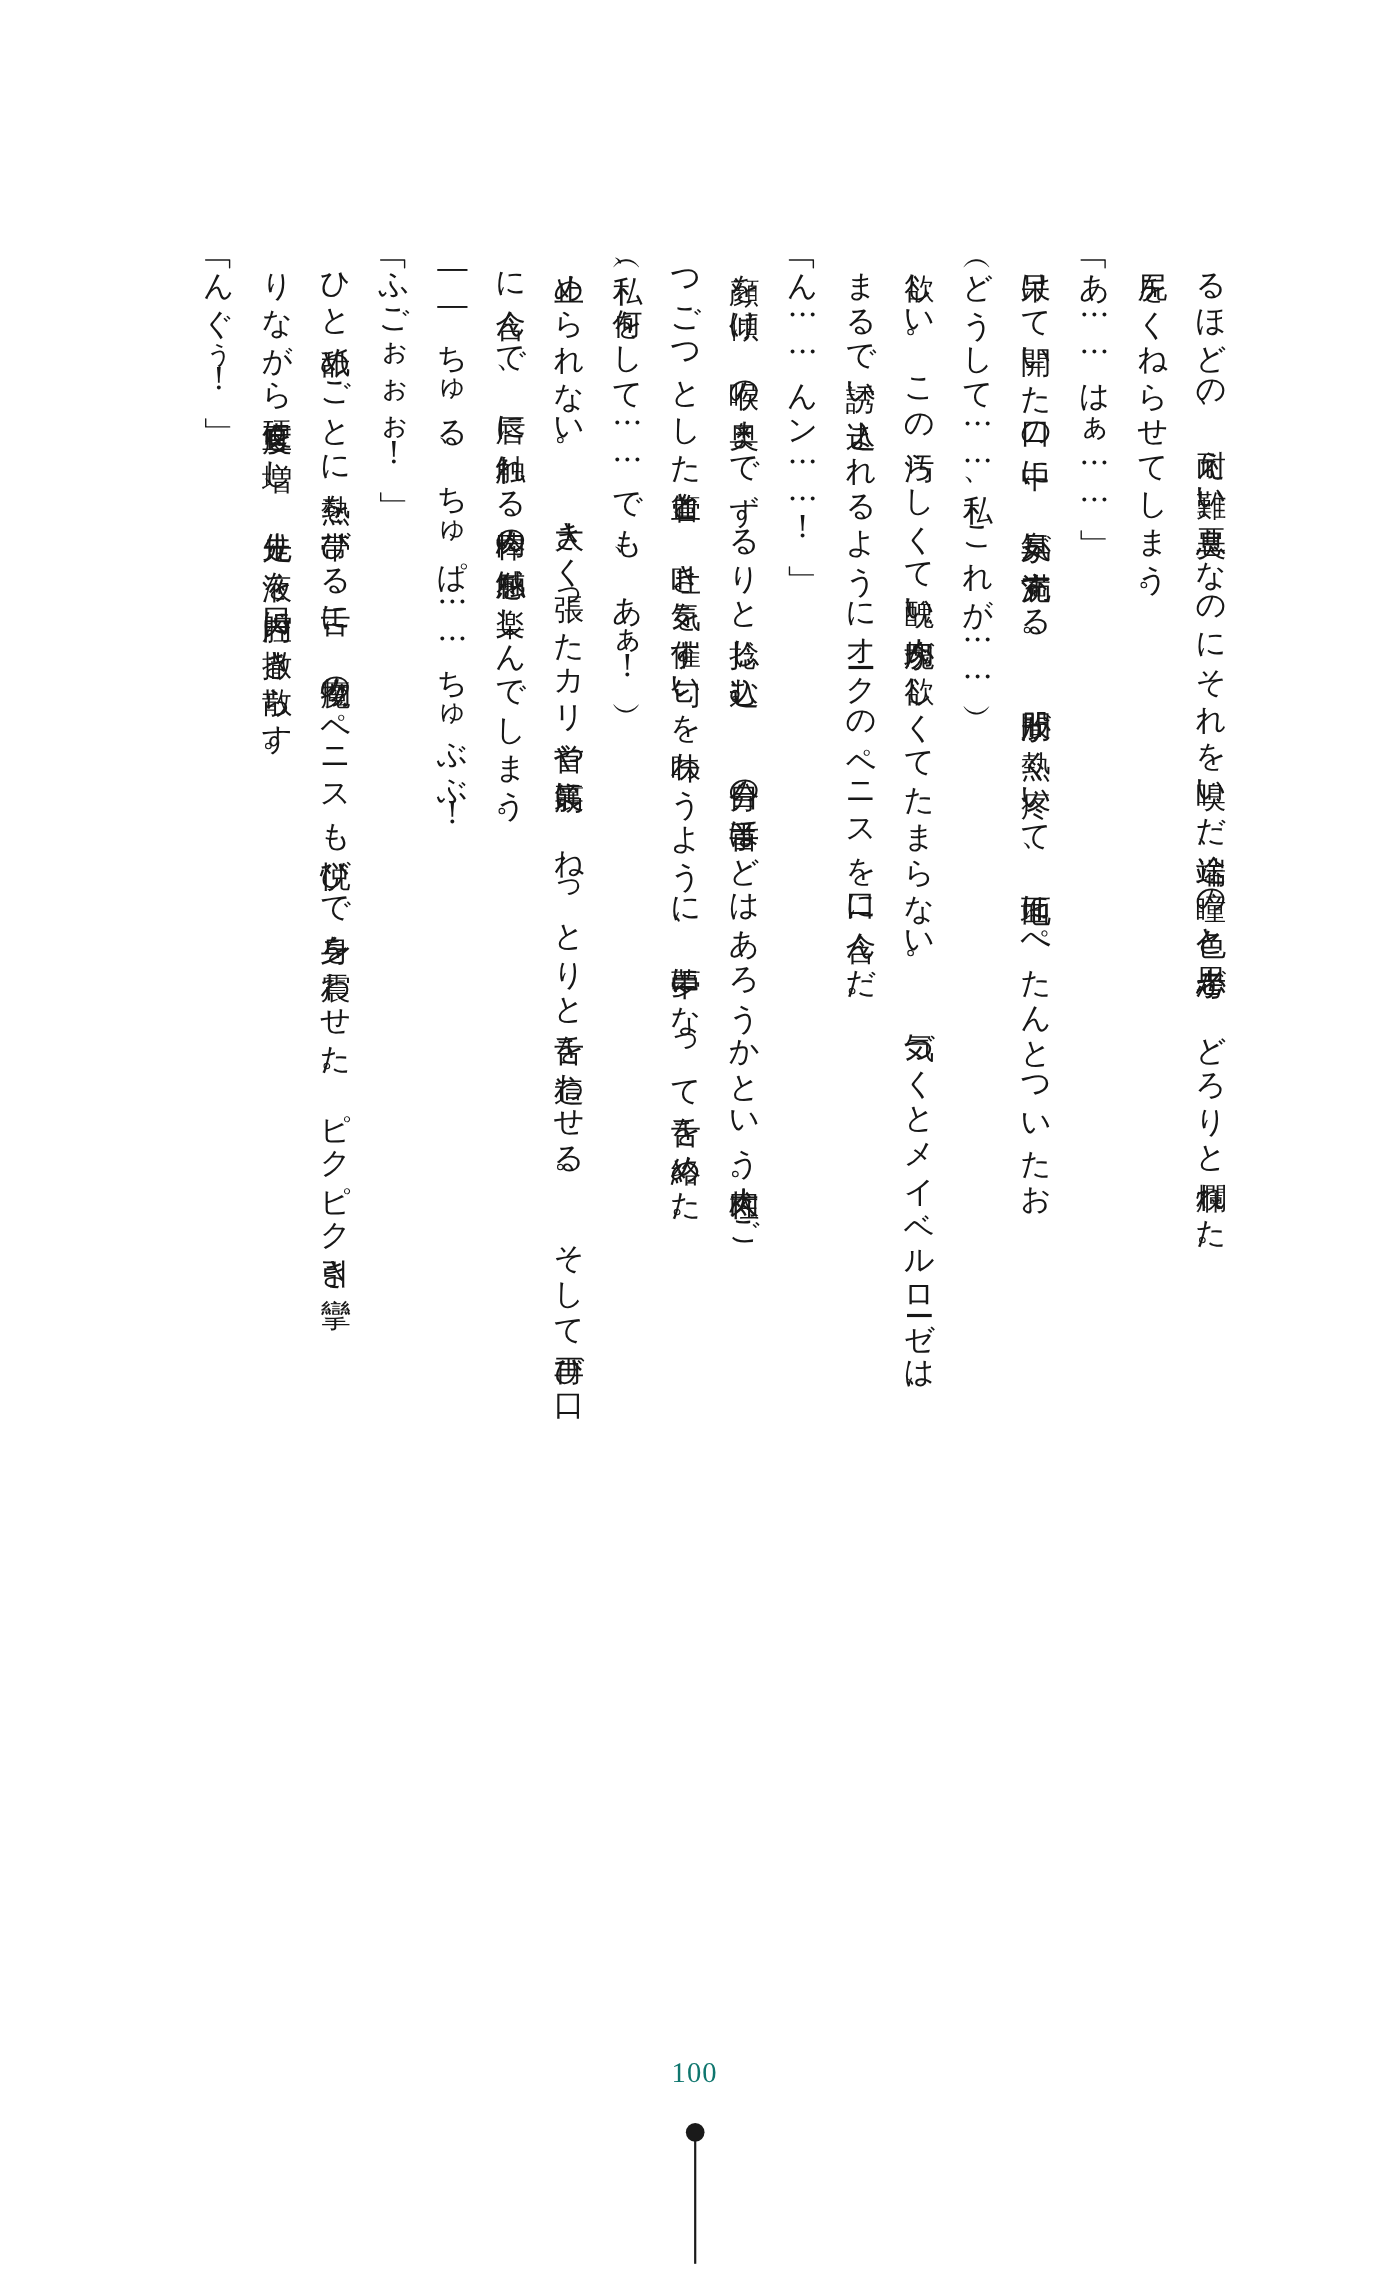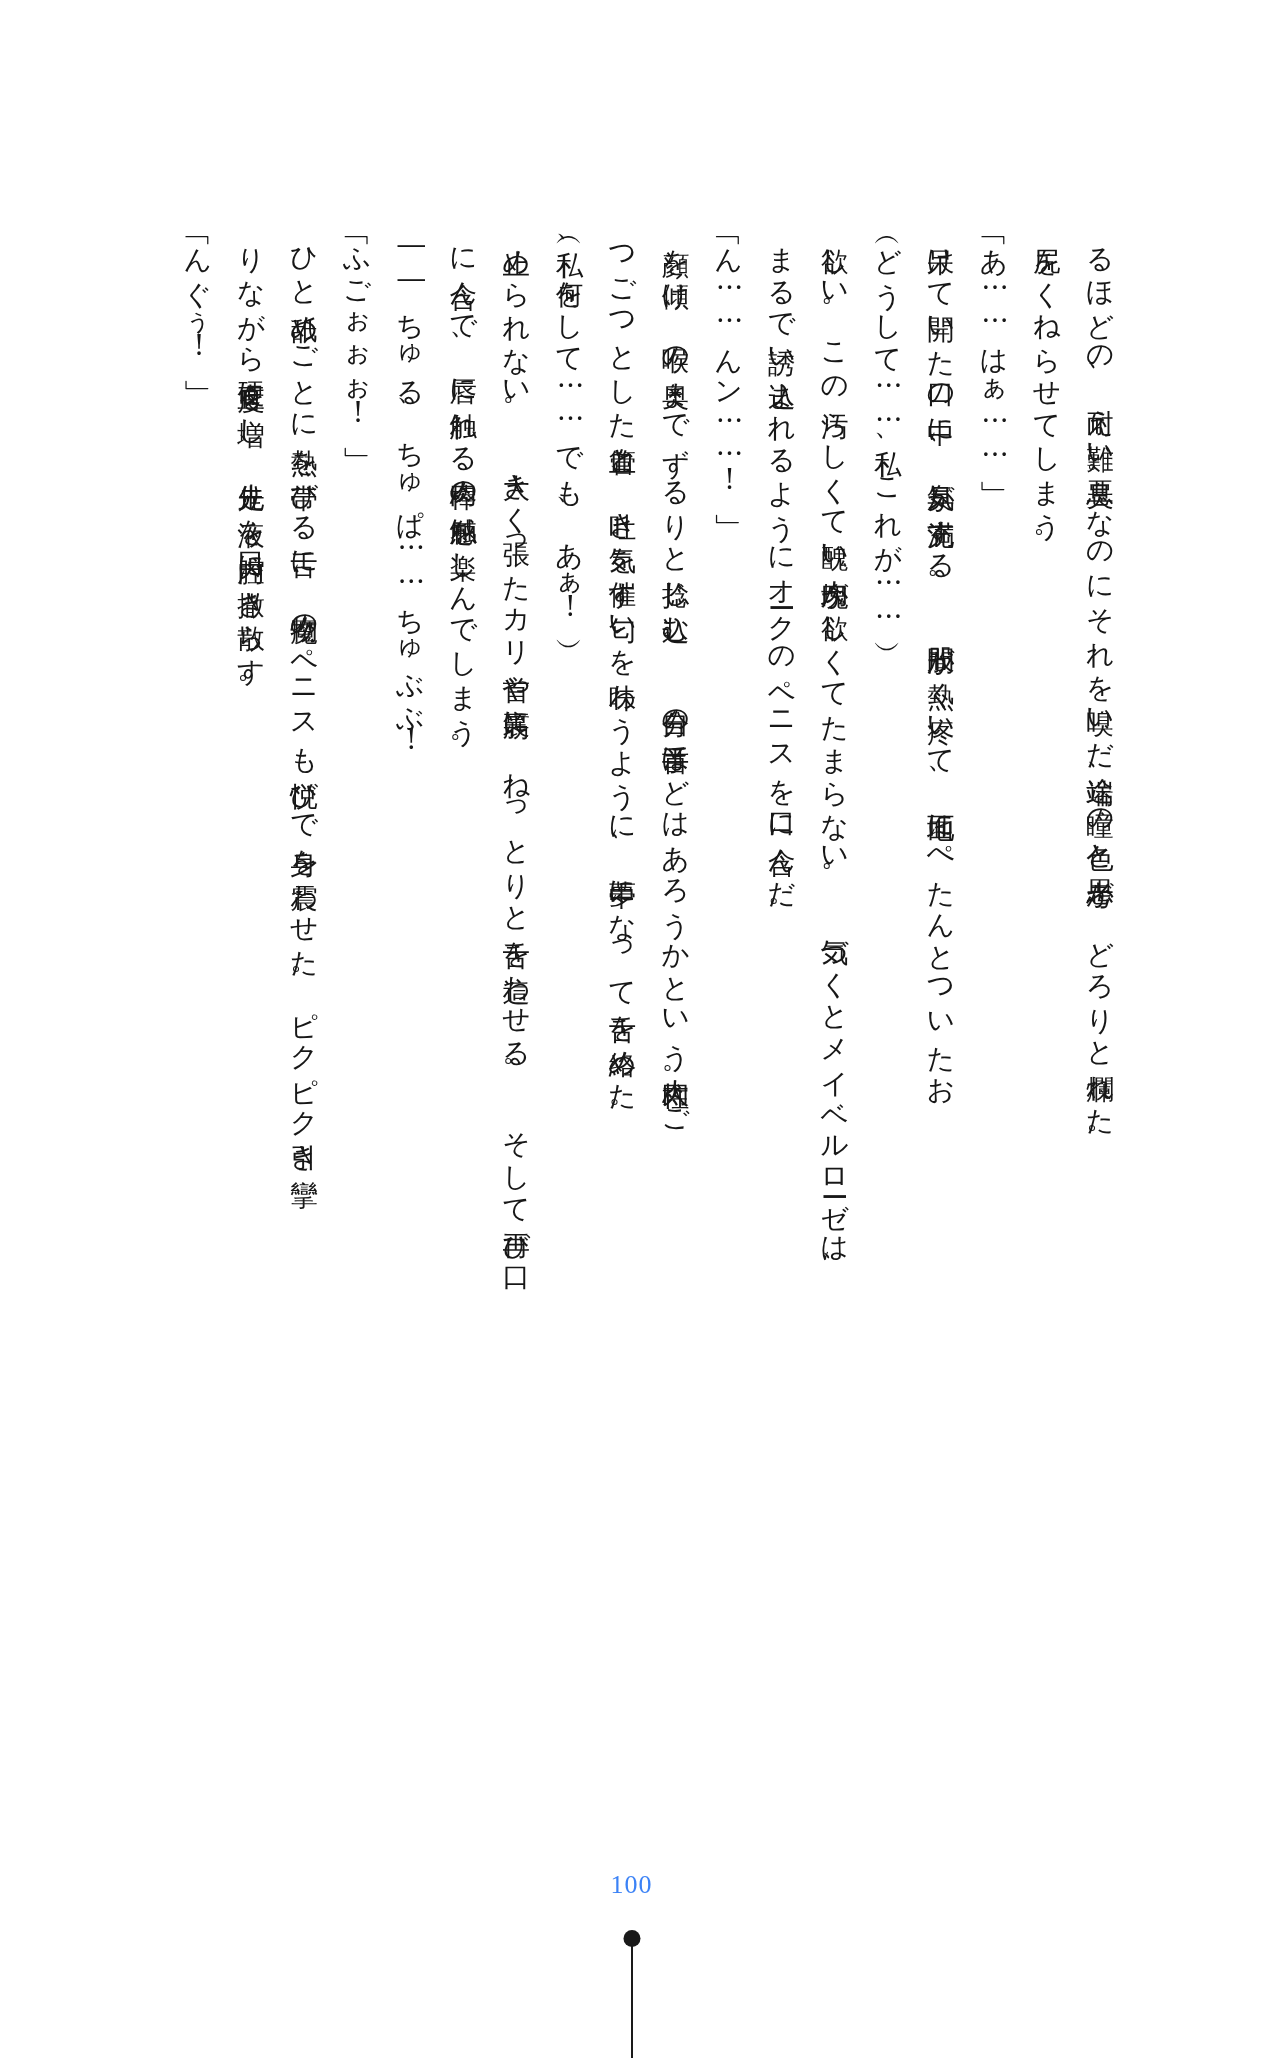--- a/index.html
+++ b/index.html
@@ -46,21 +46,21 @@
   }
 
   .page-number {
     position: absolute;
     left: 0;
     right: 0;
     top: 1870px;
     text-align: center;
     font-size: 26px;
     letter-spacing: 1px;
-    color: #3b82f6;
+    color: #0f766e;
     font-family: "Liberation Serif", "DejaVu Serif", serif;
   }
 
   
   .binding-mark {
     position: absolute;
     left: 50%;
     top: 1930px;
     transform: translateX(-50%);
     width: 18px;

